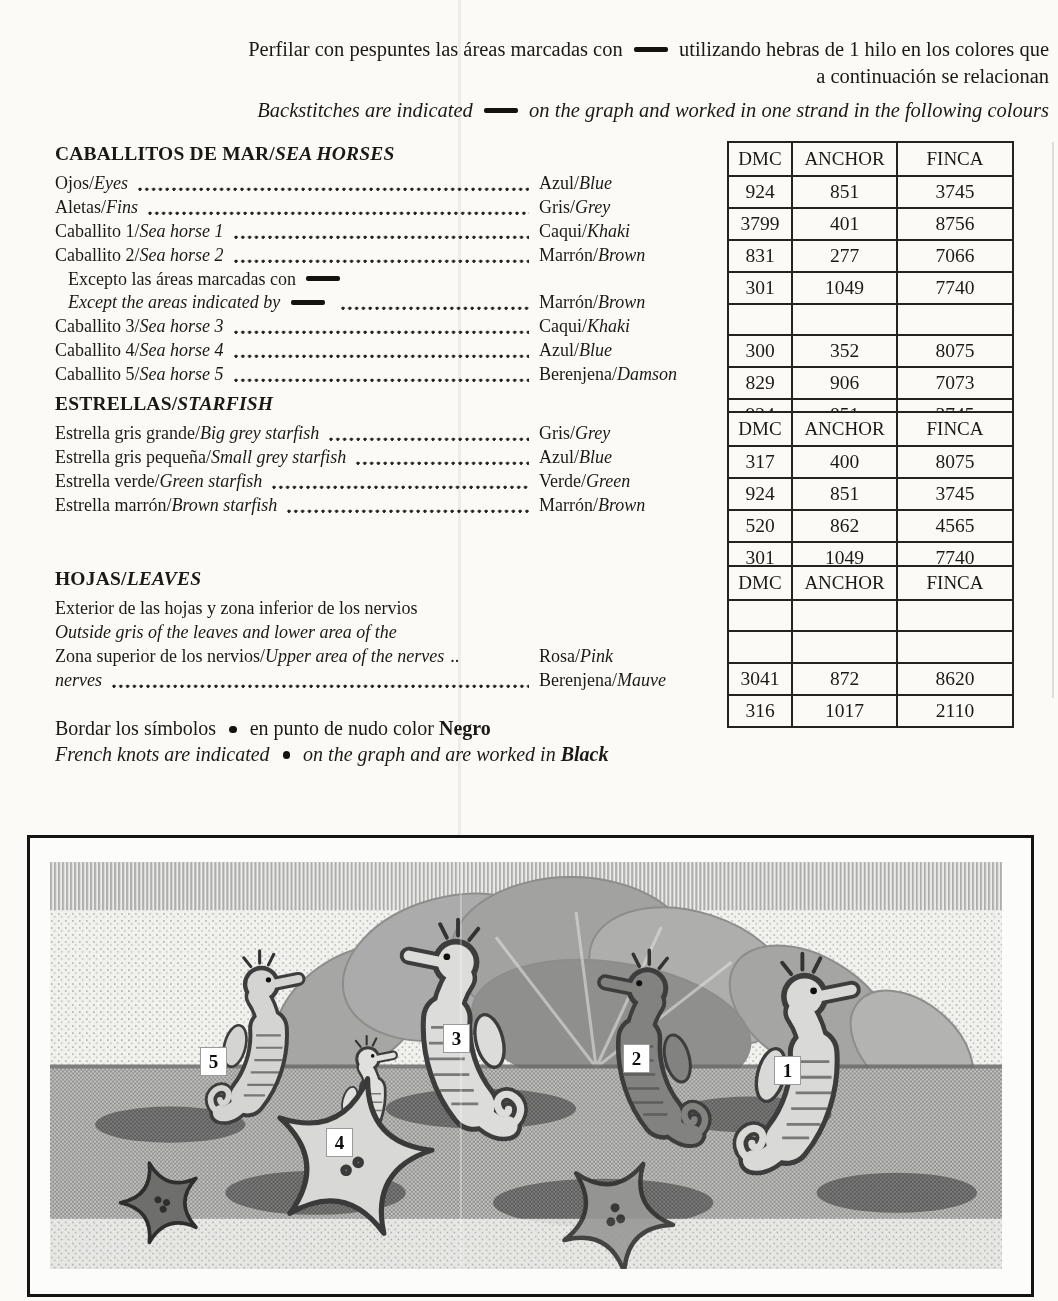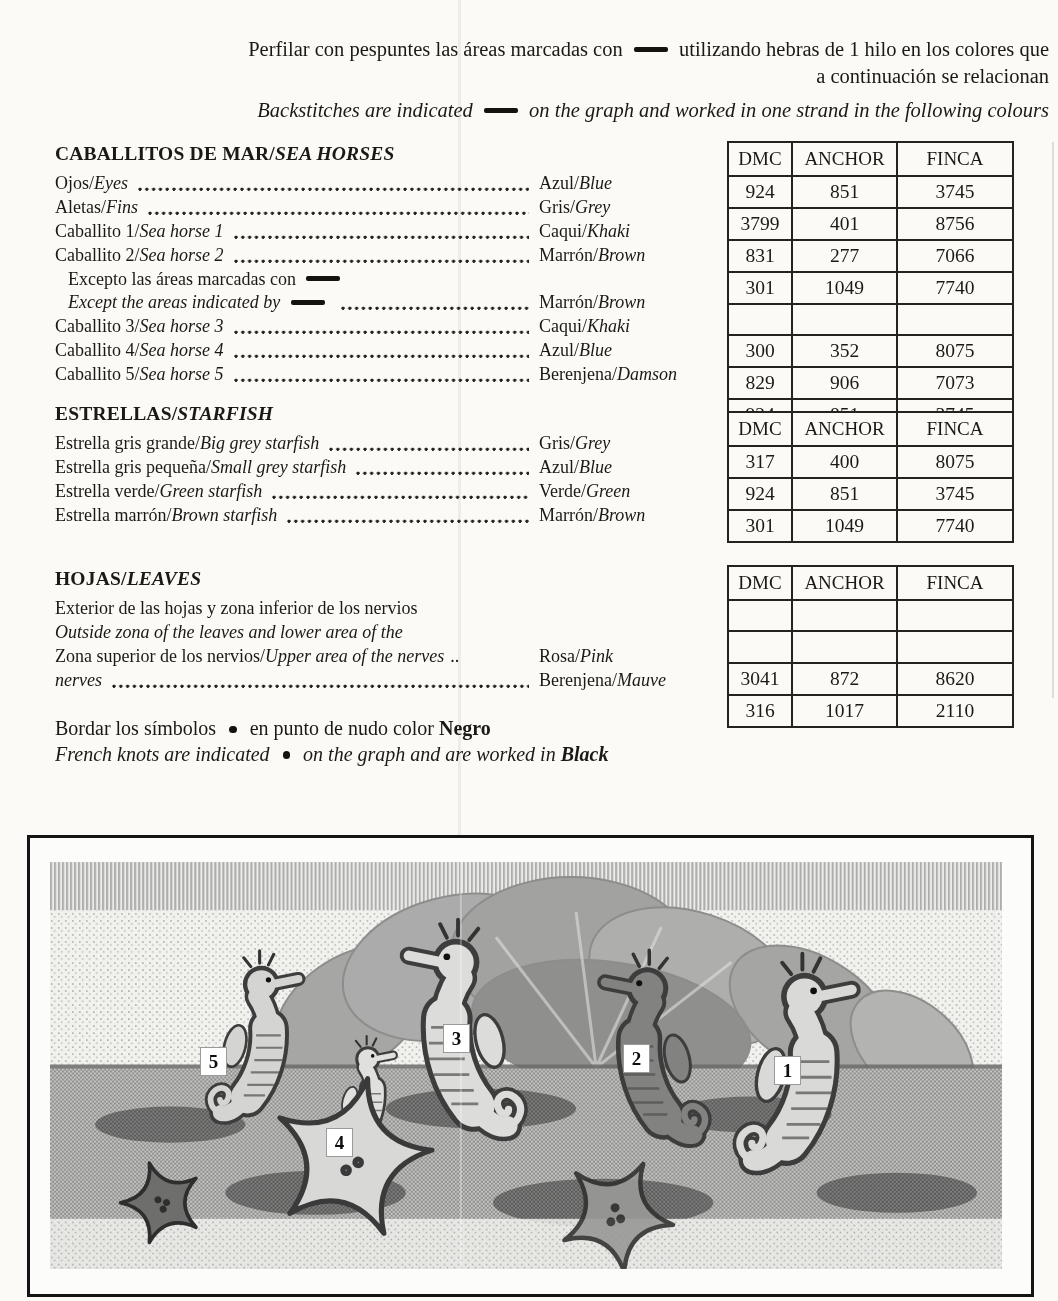--- a/index.html
+++ b/index.html
@@ -17,21 +17,21 @@
   .sg{white-space:pre-wrap;}
   .sg-i{font-style:italic;}
   .sg-b{font-weight:bold;}
   .sg-bi{font-weight:bold;font-style:italic;}
   .sg-dash{display:inline-block;width:34px;height:5px;background:#15130f;border-radius:2px;
            vertical-align:middle;margin:0 6px 4px 6px;}
   .sg-dot{display:inline-block;width:7.5px;height:7.5px;background:#15130f;border-radius:50%;
           vertical-align:middle;margin:0 8px 2px 8px;}
 
   .sec{position:absolute;left:55px;width:668px;}
-  .sec1{top:143px;} .sec2{top:403px;} .sec3{top:568px;}
+  .sec1{top:143px;} .sec2{top:393px;} .sec3{top:568px;}
   .sec-heading{margin:0 0 8px 0;font-size:19.5px;letter-spacing:.2px;}
   .rows{display:block;}
   .row{display:flex;align-items:baseline;height:23.9px;white-space:nowrap;font-size:18px;}
   .row.indent{padding-left:13px;}
   .row-name{flex:0 0 auto;}
   .leader{flex:1 1 auto;overflow:hidden;padding-left:6px;}
   .leader.dots{align-self:flex-end;height:7px;margin:0 10px 4px 10px;padding:0;
     background-image:radial-gradient(circle at 2px 3.2px,#23201b 1.35px,rgba(0,0,0,0) 1.9px);
     background-size:6.8px 7px;background-repeat:repeat-x;}
   .row-color{flex:0 0 184px;width:184px;}
@@ -246,37 +246,42 @@
           <td>317</td>
           <td>400</td>
           <td>8075</td>
         </tr>
         <tr>
           <td>924</td>
           <td>851</td>
           <td>3745</td>
         </tr>
         <tr>
+          <td>520</td>
+          <td>862</td>
+          <td>4565</td>
+        </tr>
+        <tr>
           <td>301</td>
           <td>1049</td>
           <td>7740</td>
         </tr>
       </tbody>
     </table>
 
   <section class="sec sec3">
     <h3 class="sec-heading"><span class="sg sg-b">HOJAS/</span><span class="sg sg-bi">LEAVES</span></h3>
     <div class="rows">
 
     <div class="row">
           <span class="row-name"><span class="sg sg-r">Exterior de las hojas y zona inferior de los nervios</span></span>
 
         </div>
         <div class="row">
-          <span class="row-name"><span class="sg sg-i">Outside zona of the leaves and lower area of the</span></span>
+          <span class="row-name"><span class="sg sg-i">Outside gris of the leaves and lower area of the</span></span>
 
         </div>
         <div class="row">
           <span class="row-name"><span class="sg sg-r">Zona superior de los nervios/</span><span class="sg sg-i">Upper area of the nerves</span></span>
           <span class="leader"> ..</span>
           <span class="row-color"><span class="sg sg-r">Rosa/</span><span class="sg sg-i">Pink</span></span>
         </div>
         <div class="row">
           <span class="row-name"><span class="sg sg-i">nerves</span></span>
           <span class="leader dots"></span>

